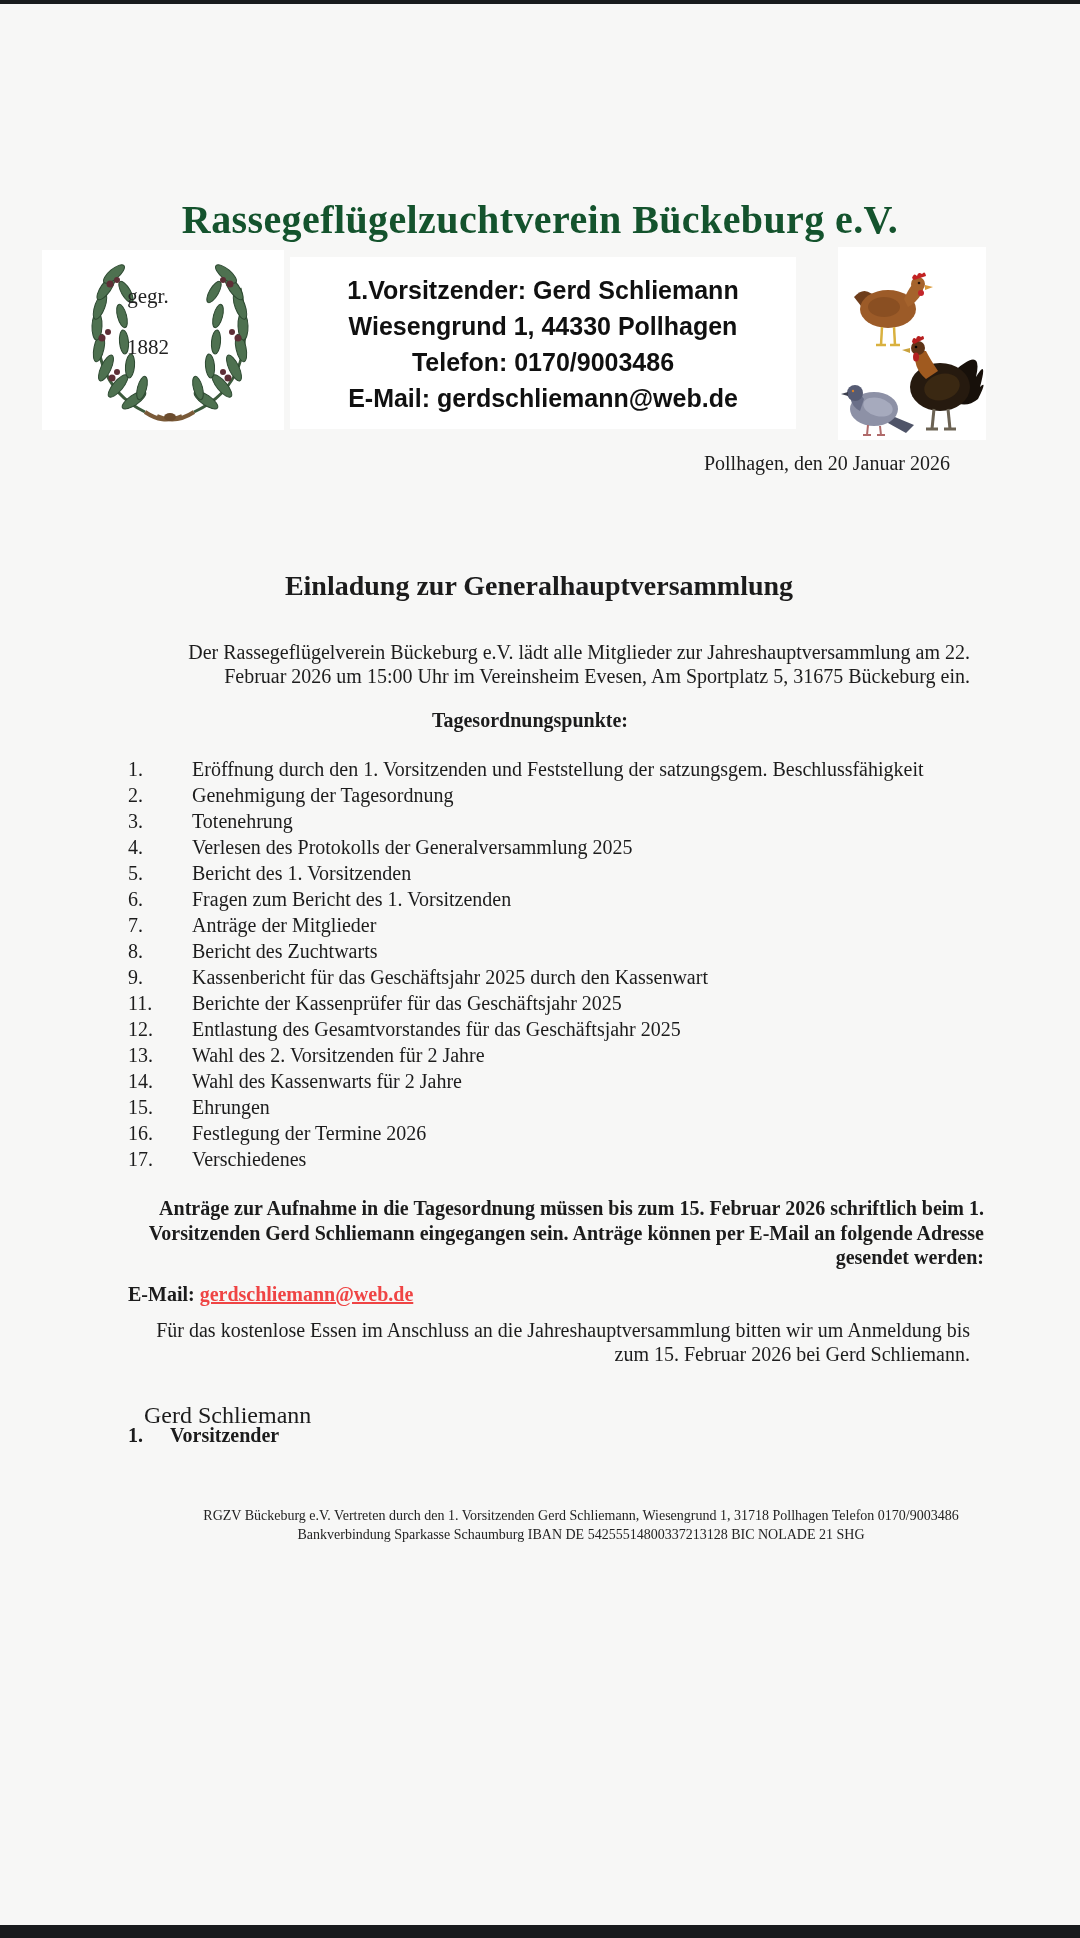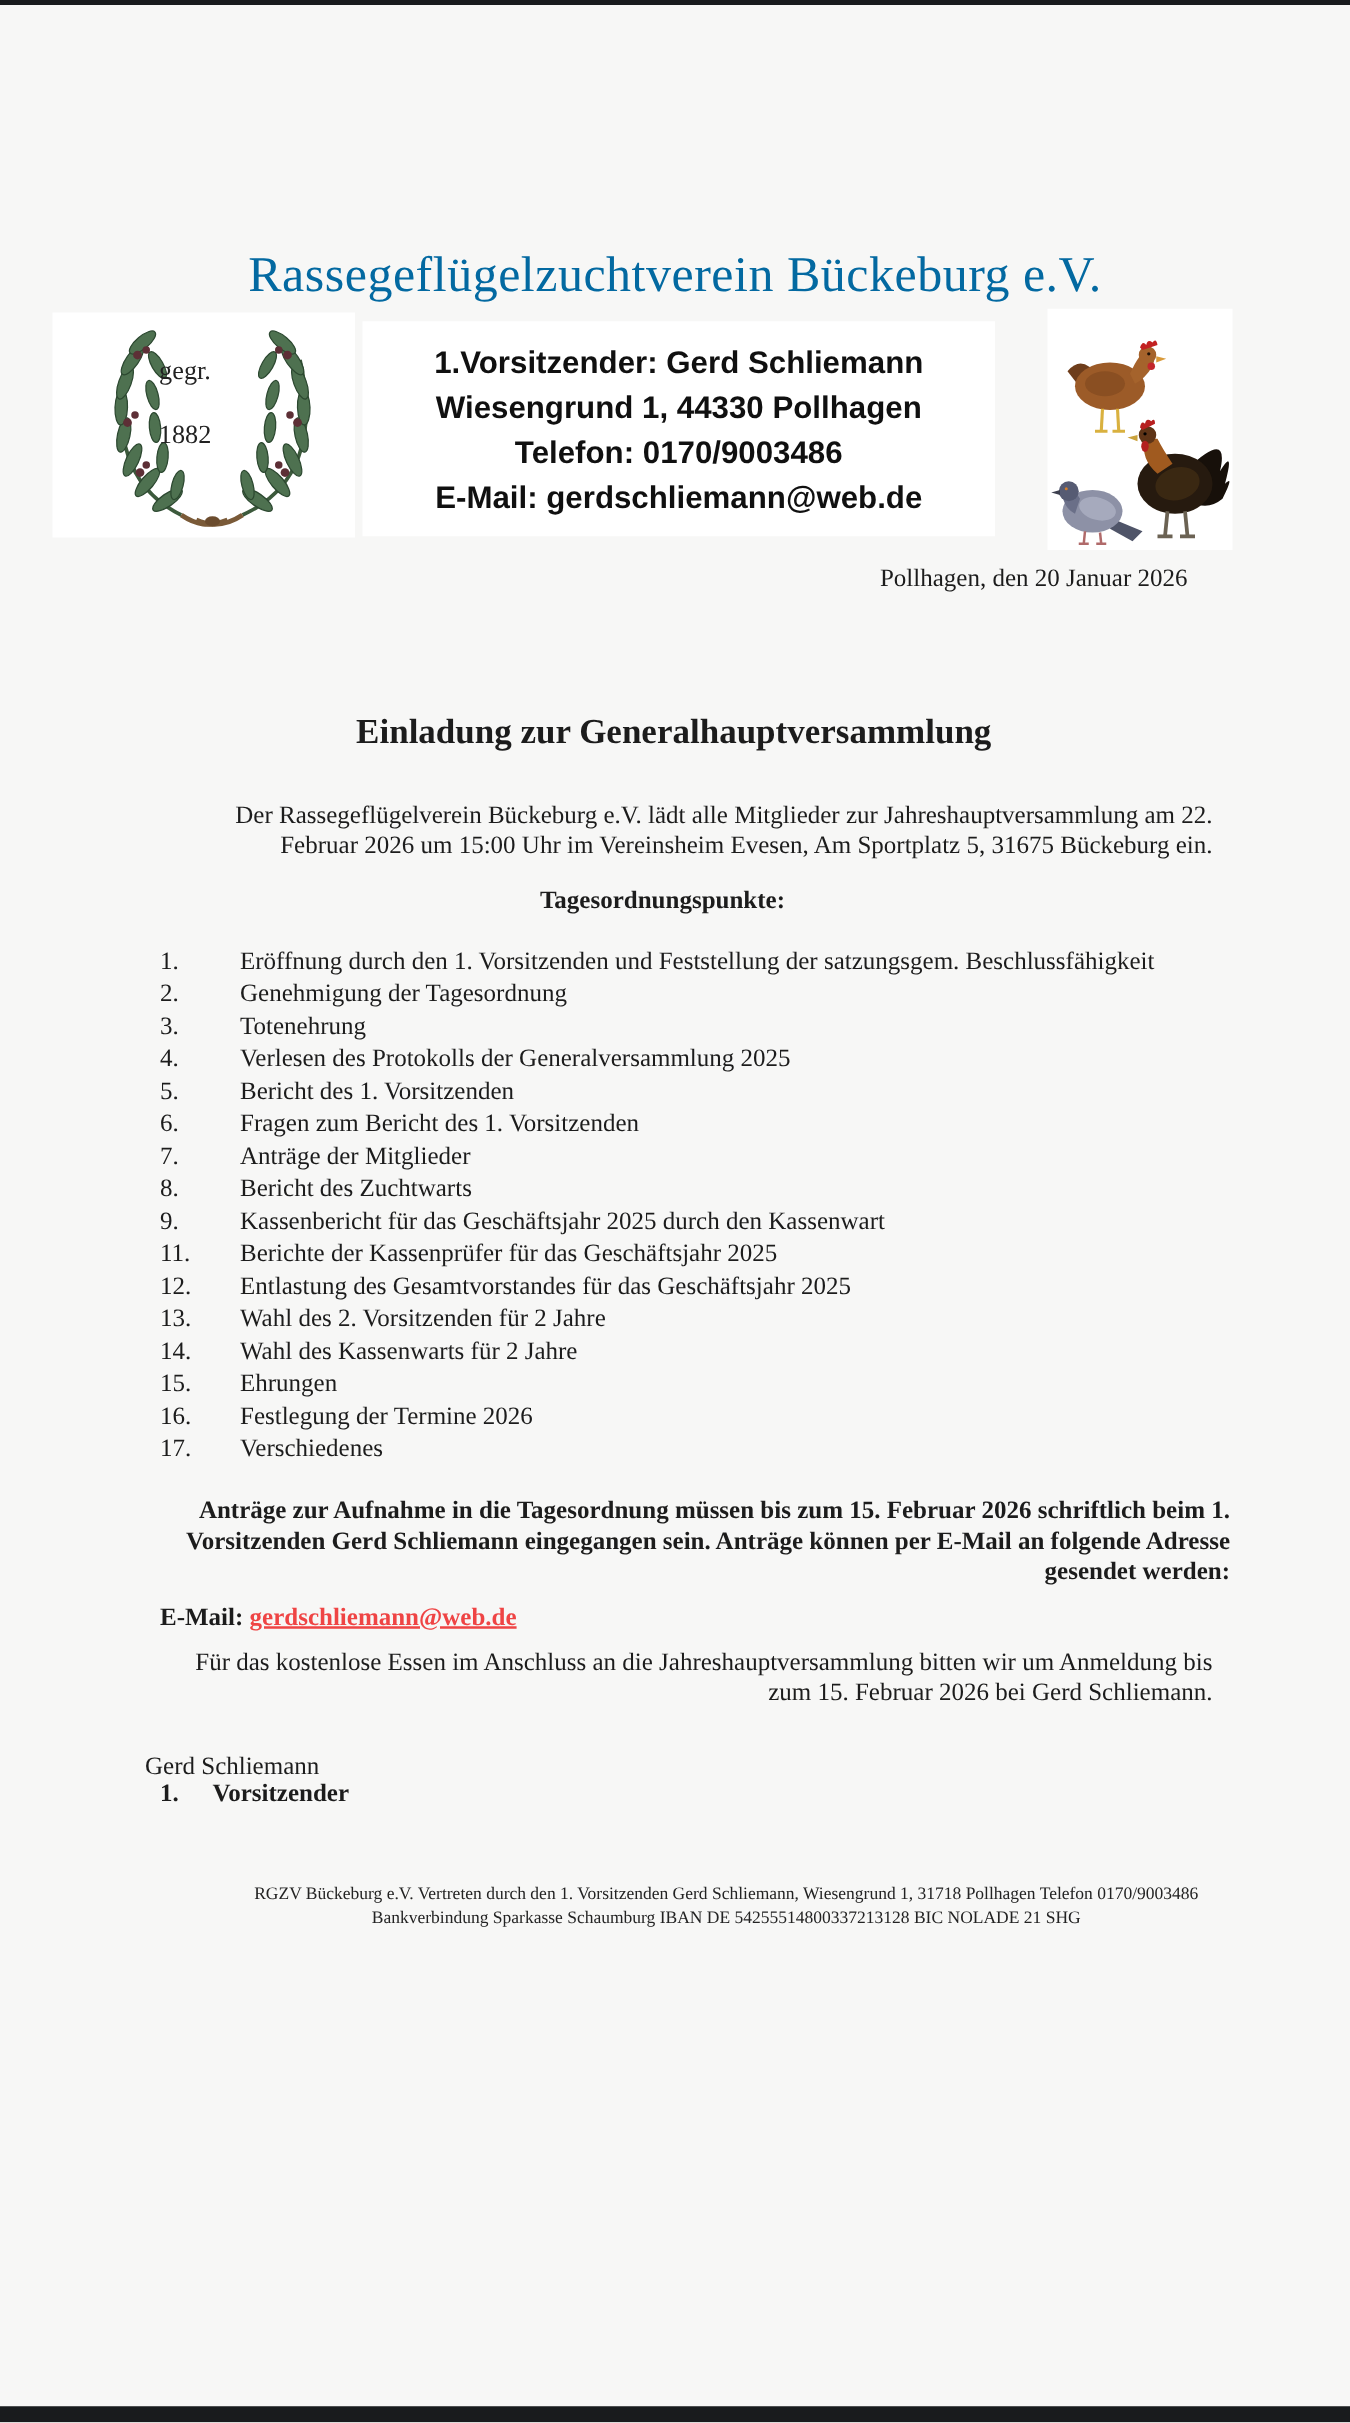--- a/index.html
+++ b/index.html
@@ -7,21 +7,21 @@
     position:relative; width:1080px; height:1938px; background:#f7f7f6;
     font-family:"Liberation Serif", serif; color:#1c1c1c; overflow:hidden;
     margin:0 auto;
   }
   .edge-bar { position:absolute; left:0; width:100%; background:#191b1d; }
   .edge-bar.top { top:0; height:4px; }
   .edge-bar.bottom { bottom:0; height:13px; }
 
   .doc-title {
     position:absolute; top:196px; left:0; width:100%; margin:0;
-    text-align:center; font-size:40px; font-weight:normal; color:#0369a1;
+    text-align:center; font-size:40px; font-weight:bold; color:#14532d;
     letter-spacing:0.4px;
   }
 
   .white-box { position:absolute; background:#ffffff; }
   .wreath-box { left:42px; top:250px; width:242px; height:180px; }
   .wreath-box svg { position:absolute; left:0; top:0; }
   .founded {
     position:absolute; left:0; top:34px; width:212px; text-align:center;
     font-size:21px; color:#222;
   }
@@ -54,21 +54,21 @@
   .agenda-row { display:flex; white-space:nowrap; }
   .agenda-row .num { flex:0 0 64px; width:64px; }
 
   .motions { top:1196px; font-weight:bold; line-height:24.5px; width:856px; }
 
   .email-line { position:absolute; top:1283px; left:128px; margin:0; font-size:20px; font-weight:bold; }
   .email-line a { color:#ef4444; }
 
   .meal { top:1318px; }
 
-  .sig-name { position:absolute; top:1402px; left:116px; font-size:20px; }
+  .sig-name { position:absolute; top:1402px; left:144px; font-size:24px; }
   .sig-role { position:absolute; top:1424px; left:128px; font-size:20px;font-weight:bold; }
   .sig-role .role { margin-left:22px; }
 
   .footer {
     position:absolute; top:1506px; left:0; width:100%;
     text-align:center; font-size:14px; line-height:19px; color:#232323;margin-left:41px;
   }
 </style>
 </head>
 <body>

